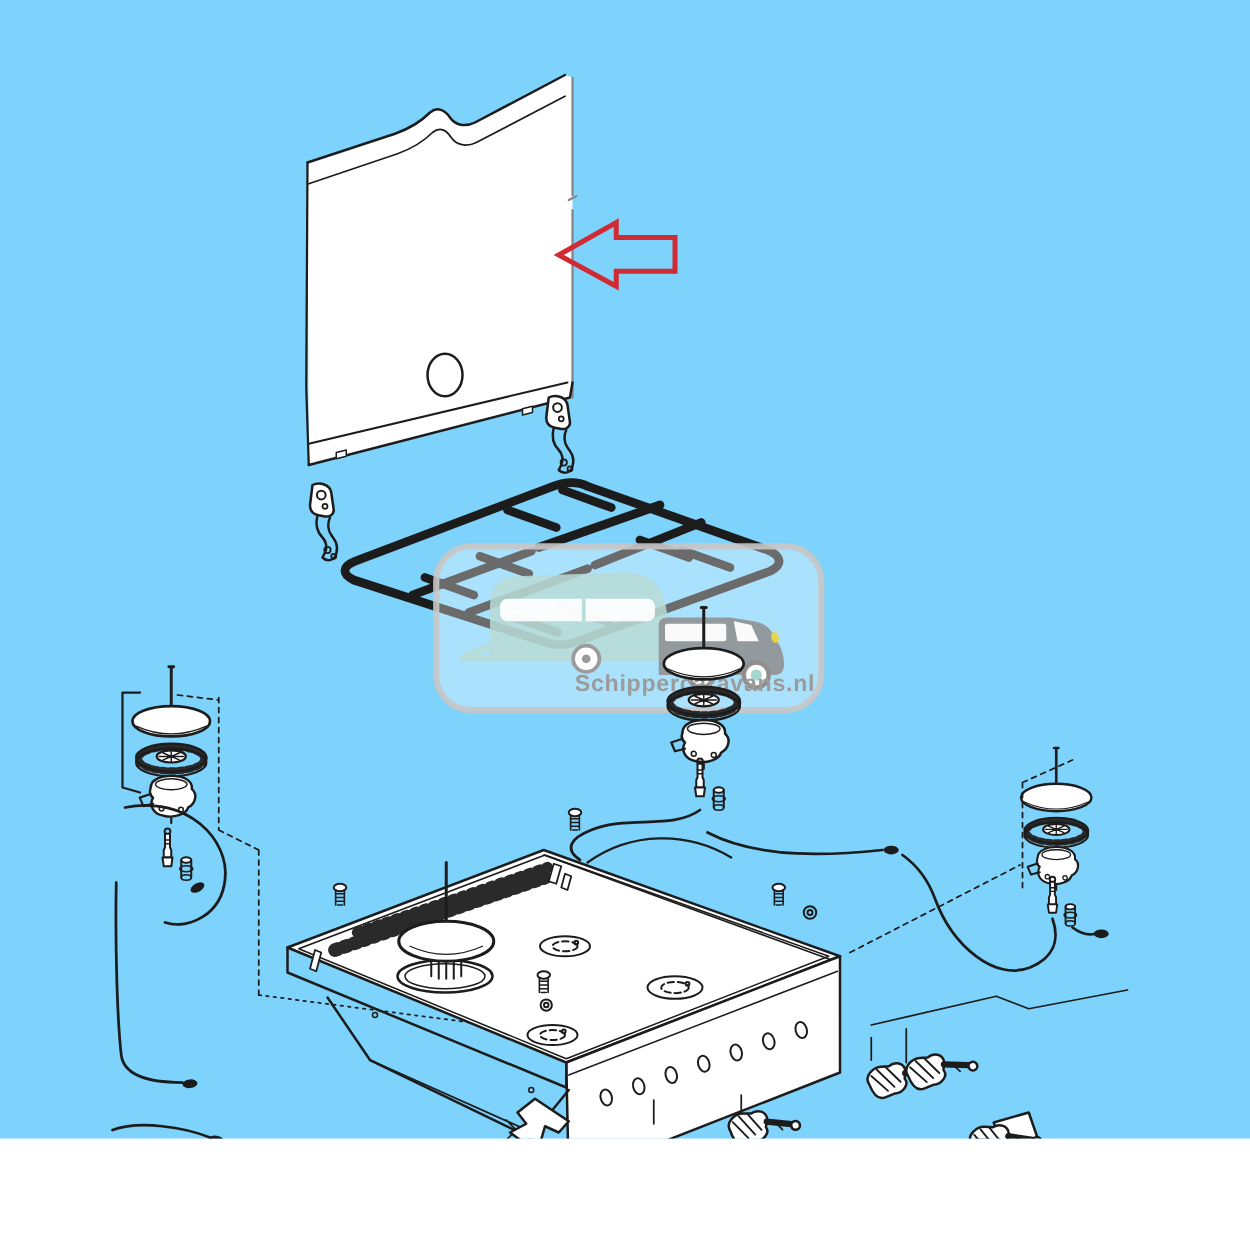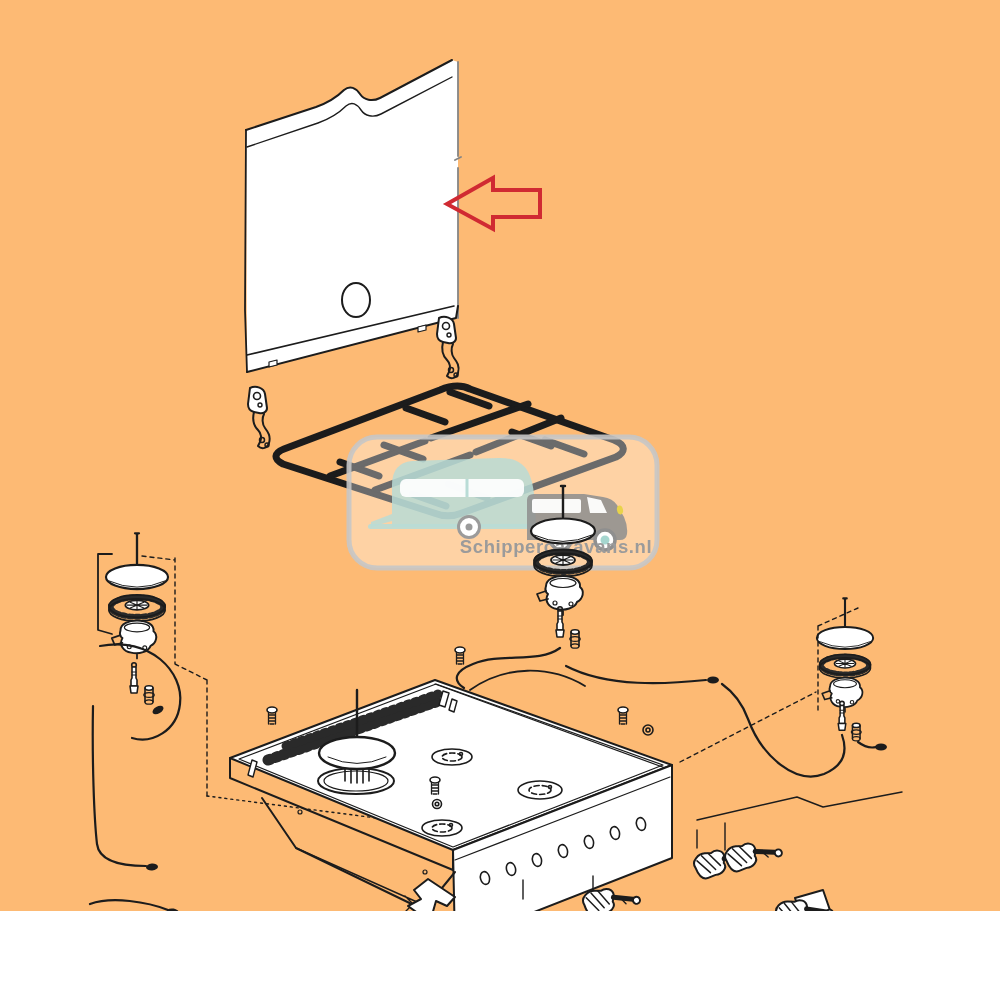--- a/index.html
+++ b/index.html
@@ -1,16 +1,16 @@
 <!DOCTYPE html>
 <html><head>
 <meta charset="utf-8">
 <style>
   html,body{margin:0;padding:0;background:#ffffff;}
-  .stage{position:relative;width:1000px;height:911px;background:#fdba74;overflow:hidden;
+  .stage{position:relative;width:1000px;height:911px;background:#7dd3fc;overflow:hidden;
          font-family:"Liberation Sans", sans-serif;}
   svg{display:block}
   .ln{stroke:#1c1c1c;fill:none;stroke-linecap:round;stroke-linejoin:round;}
   .wm-text{font-family:"Liberation Sans", sans-serif;font-size:18.5px;letter-spacing:.6px;font-weight:bold;}
 </style>
 </head>
 <body>
 
 <div class="stage">
 <svg viewBox="0 0 1000 1000" width="1000" height="1000">

